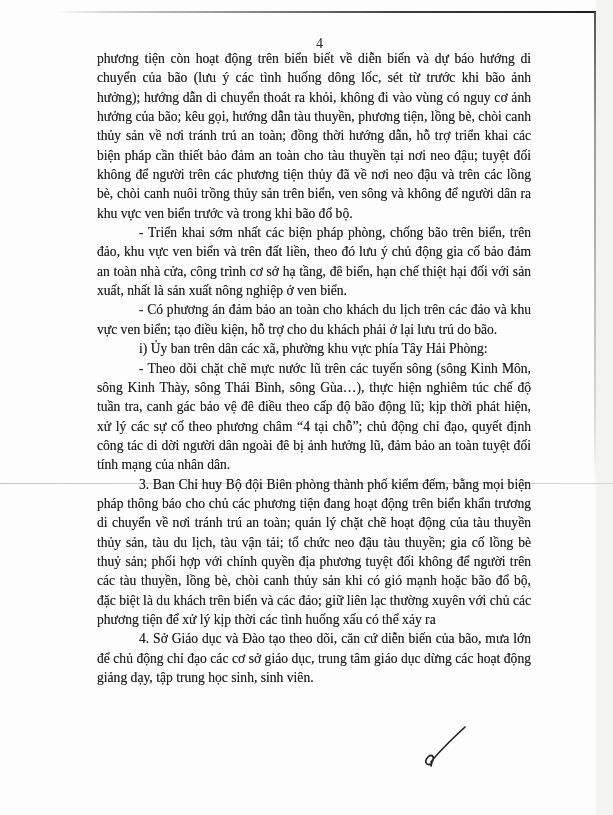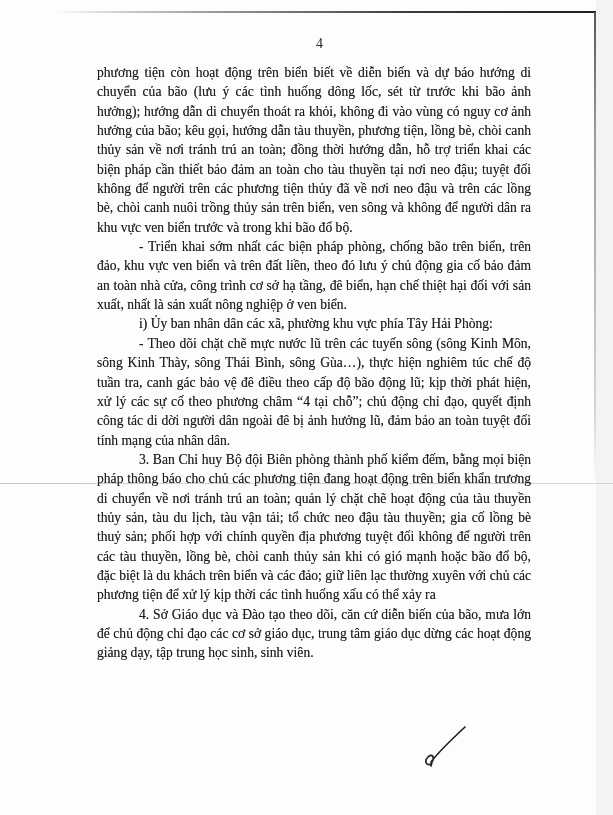--- a/index.html
+++ b/index.html
@@ -69,21 +69,21 @@
     top: 36px;
     left: 0;
     right: 0;
     text-align: center;
     transform: translateX(13px);
     font-size: 14px;
     color: #262626;
   }
   .body-text {
     position: absolute;
-    top: 63px;
+    top: 49px;
     left: 97px;
     width: 434px;
     font-size: 13.6px;
     line-height: 19.35px;
     color: #1d1d1d;
     text-align: justify;
     text-shadow: 0 0 0.5px rgba(25,25,25,0.55);
   }
   .body-text p {
     margin: 0;
@@ -108,21 +108,22 @@
   <div class="top-edge-line"></div>
   <div class="outer-margin-strip"></div>
   <div class="right-edge-line"></div>
   <div class="mid-scan-line"></div>
 
   <div class="page-number">4</div>
 
   <div class="body-text">
       <p>phương tiện còn hoạt động trên biển biết về diễn biến và dự báo hướng di chuyển của bão (lưu ý các tình huống dông lốc, sét từ trước khi bão ảnh hưởng); hướng dẫn di chuyển thoát ra khỏi, không đi vào vùng có nguy cơ ảnh hưởng của bão; kêu gọi, hướng dẫn tàu thuyền, phương tiện, lồng bè, chòi canh thủy sản về nơi tránh trú an toàn; đồng thời hướng dẫn, hỗ trợ triển khai các biện pháp cần thiết bảo đảm an toàn cho tàu thuyền tại nơi neo đậu; tuyệt đối không để người trên các phương tiện thủy đã về nơi neo đậu và trên các lồng bè, chòi canh nuôi trồng thủy sản trên biển, ven sông và không để người dân ra khu vực ven biển trước và trong khi bão đổ bộ.</p>
       <p class="indent">- Triển khai sớm nhất các biện pháp phòng, chống bão trên biển, trên đảo, khu vực ven biển và trên đất liền, theo đó lưu ý chủ động gia cố bảo đảm an toàn nhà cửa, công trình cơ sở hạ tầng, đê biển, hạn chế thiệt hại đối với sản xuất, nhất là sản xuất nông nghiệp ở ven biển.</p>
-      <p class="indent">i) Ủy ban nhân dân các xã, phường khu vực phía Tây Hải Phòng:</p>
+      <p class="indent">- Có phương án đảm bảo an toàn cho khách du lịch trên các đảo và khu vực ven biển; tạo điều kiện, hỗ trợ cho du khách phải ở lại lưu trú do bão.</p>
+      <p class="indent">i) Ủy ban trên dân các xã, phường khu vực phía Tây Hải Phòng:</p>
       <p class="indent">- Theo dõi chặt chẽ mực nước lũ trên các tuyến sông (sông Kinh Môn, sông Kinh Thày, sông Thái Bình, sông Gùa…), thực hiện nghiêm túc chế độ tuần tra, canh gác bảo vệ đê điều theo cấp độ bão động lũ; kịp thời phát hiện, xử lý các sự cố theo phương châm “4 tại chỗ”; chủ động chỉ đạo, quyết định công tác di dời người dân ngoài đê bị ảnh hưởng lũ, đảm bảo an toàn tuyệt đối tính mạng của nhân dân.</p>
       <p class="indent">3. Ban Chỉ huy Bộ đội Biên phòng thành phố kiểm đếm, bằng mọi biện pháp thông báo cho chủ các phương tiện đang hoạt động trên biển khẩn trương di chuyển về nơi tránh trú an toàn; quản lý chặt chẽ hoạt động của tàu thuyền thủy sản, tàu du lịch, tàu vận tải; tổ chức neo đậu tàu thuyền; gia cố lồng bè thuỷ sản; phối hợp với chính quyền địa phương tuyệt đối không để người trên các tàu thuyền, lồng bè, chòi canh thủy sản khi có gió mạnh hoặc bão đổ bộ, đặc biệt là du khách trên biển và các đảo; giữ liên lạc thường xuyên với chủ các phương tiện để xử lý kịp thời các tình huống xấu có thể xảy ra</p>
       <p class="indent">4. Sở Giáo dục và Đào tạo theo dõi, căn cứ diễn biến của bão, mưa lớn để chủ động chỉ đạo các cơ sở giáo dục, trung tâm giáo dục dừng các hoạt động giảng dạy, tập trung học sinh, sinh viên.</p>
     </div>
 
   <svg class="ink-mark" viewBox="0 0 48 44">
     <path d="M10 38 C 5 40, 3 35, 7 31 C 11 27, 14 31, 11 36 L 10 40 M 10 36 C 16 28, 30 14, 44 1" fill="none" stroke="#222222" stroke-width="1.7" stroke-linecap="round"></path>
   </svg>
 
 </div>

